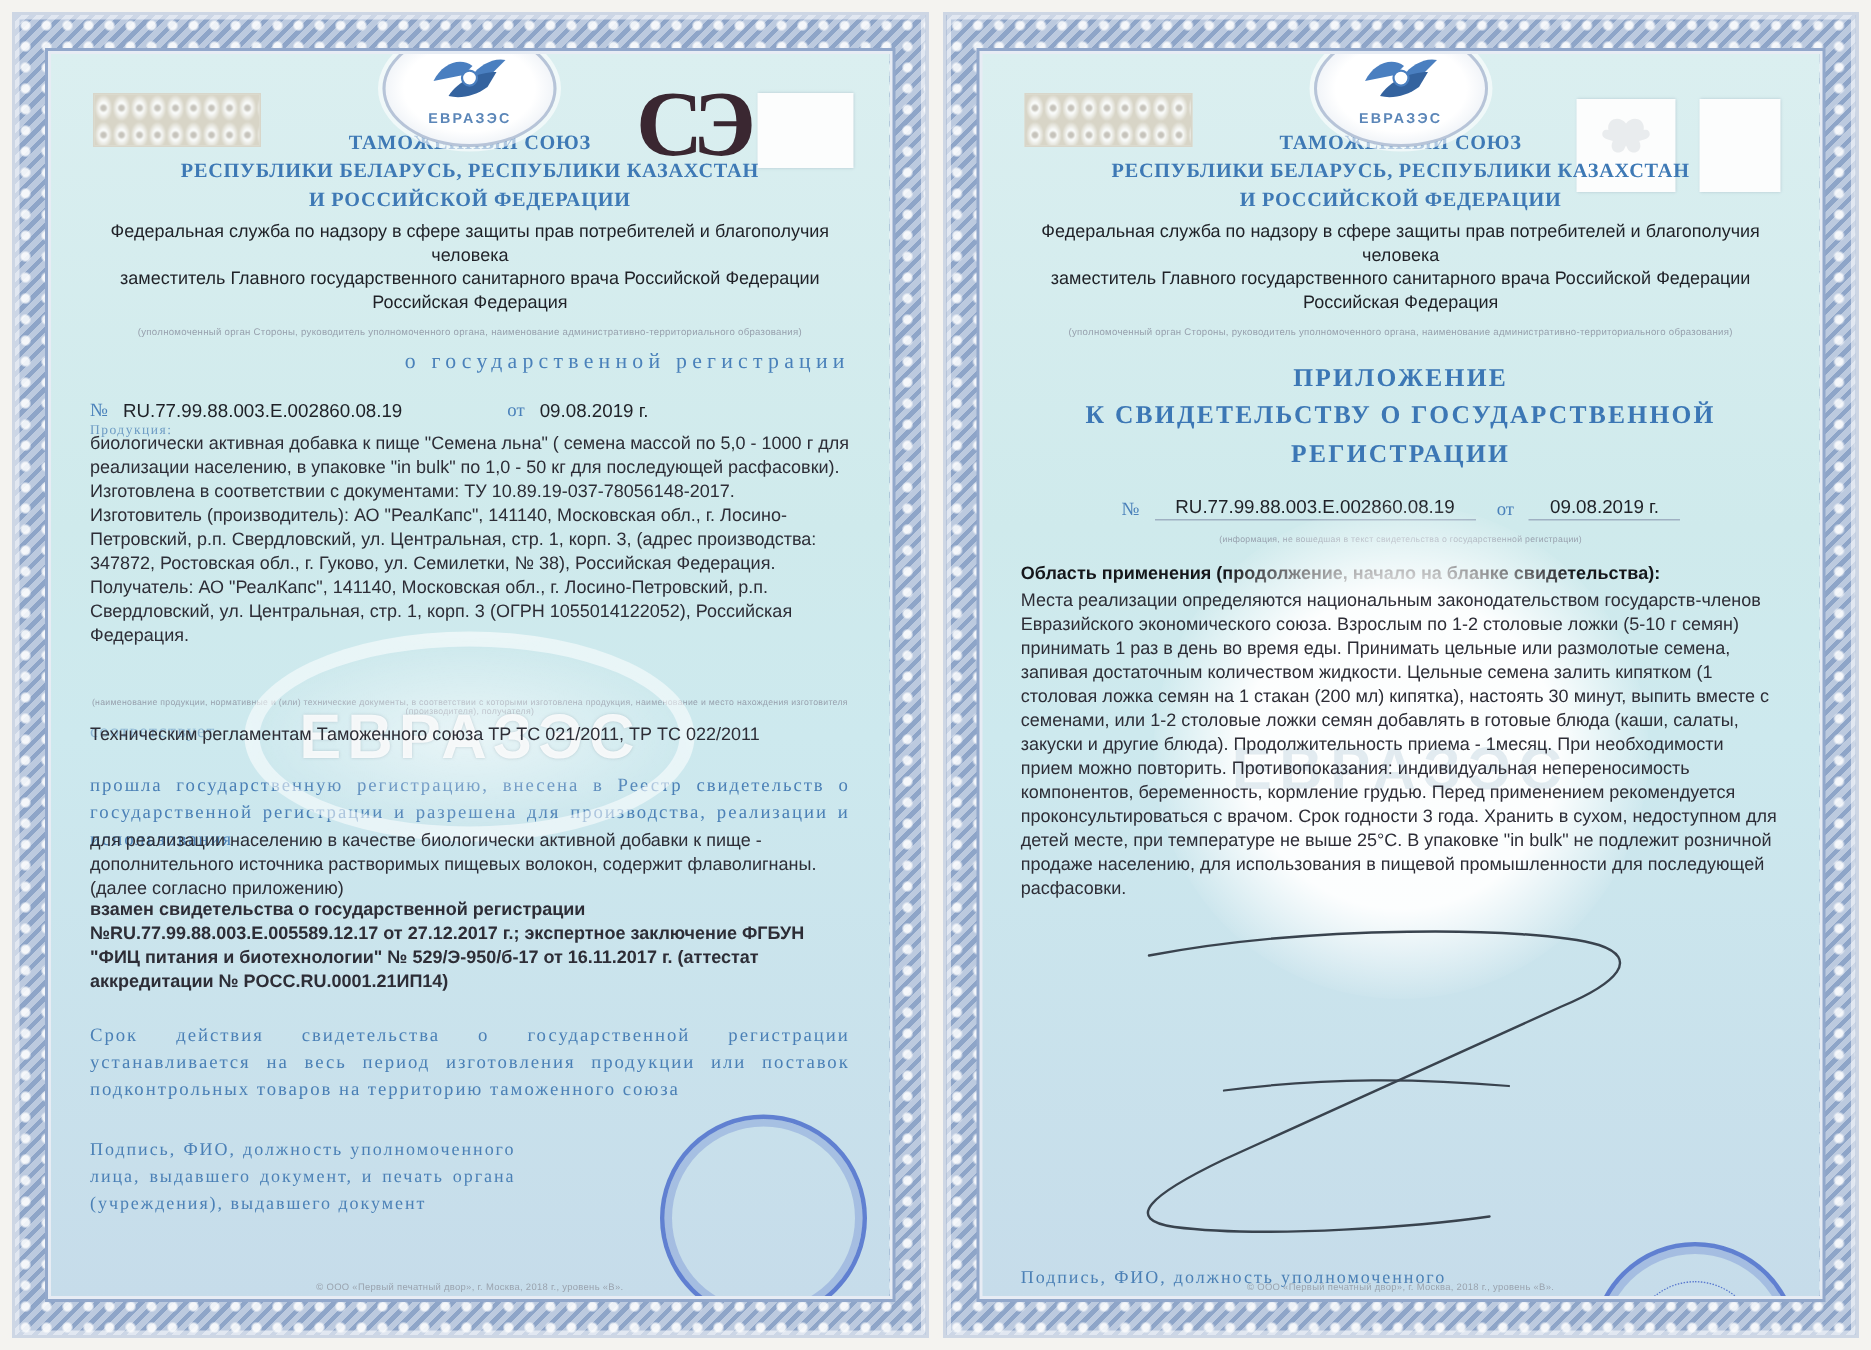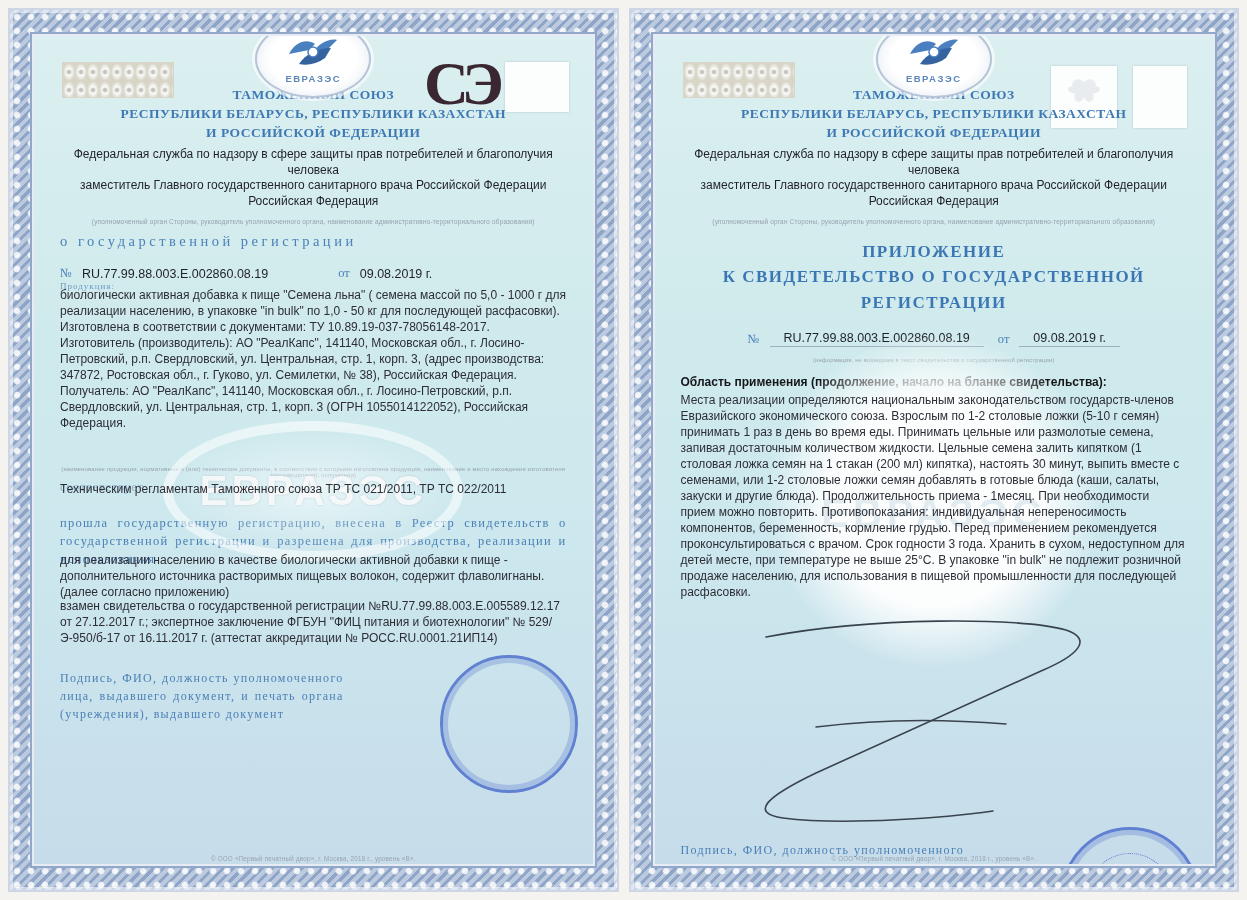--- a/index.html
+++ b/index.html
@@ -61,21 +61,21 @@
   .ghost-eagle { position:absolute; inset:0; display:flex; align-items:center; justify-content:center; opacity:.12; }
 
   
   .org { text-align:center; font-family:"Liberation Serif",serif; font-weight:bold;
          color:#3e79b5; font-size:13.5px; line-height:1.4; letter-spacing:.5px; }
   .agency { text-align:center; color:#1f2127; font-size:12px; line-height:1.32; margin-top:4px; }
   .micro { font-size:6.4px; color:#97a0ad; text-align:center; letter-spacing:.2px; margin-top:8px; }
 
   .title { text-align:center; font-family:"Liberation Serif",serif; font-weight:bold;
            color:#3c77b5; font-size:21px; letter-spacing:3px; margin-top:16px; }
-  .subtitle { text-align:left; font-family:"Liberation Serif",serif;
+  .subtitle { text-align:right; font-family:"Liberation Serif",serif;
               color:#4a81ba; font-size:14.5px; letter-spacing:3.5px; margin-top:8px; }
   .title-sm { text-align:center; font-family:"Liberation Serif",serif; font-weight:bold;
               color:#3c77b5; font-size:17px; letter-spacing:1.5px; line-height:1.5; margin-top:14px; }
 
   .numrow { display:flex; align-items:flex-end; margin-top:16px; font-size:12.5px; }
   .numrow .lbl { font-family:"Liberation Serif",serif; color:#4a81ba; margin-right:10px; }
   .numrow .val { color:#1f2127; }
   .numrow.u .val { border-bottom:1px solid #9fb0c2; padding:0 14px 1px; }
   .numrow .gap { flex:0 0 70px; }
   .numrow.r { justify-content:center; }
@@ -187,22 +187,23 @@
 
       <div class="micro" style="margin-top:34px; font-size:5.8px;">(наименование продукции, нормативные и (или) технические документы, в соответствии с которыми изготовлена продукция, наименование и место нахождения изготовителя (производителя), получателя)</div>
       <div style="position:relative; margin-top:2px;">
         <span class="ppsmall" style="position:absolute; top:0; left:0; font-size:12px; opacity:.5;">соответствует</span>
         <p class="typed" style="padding-top:2px;">Техническим регламентам Таможенного союза ТР ТС 021/2011, ТР ТС 022/2011</p>
       </div>
 
       <p class="pp" style="margin-top:16px;">прошла государственную регистрацию, внесена в Реестр свидетельств о государственной регистрации и разрешена для производства, реализации и использования</p>
       <p class="typed overlap-up">для реализации населению в качестве биологически активной добавки к пище - дополнительного источника растворимых пищевых волокон, содержит флаволигнаны. (далее согласно приложению)</p>
 
-      <p class="typed" style="margin-top:-2px;">взамен свидетельства о государственной регистрации №RU.77.99.88.003.Е.005589.12.17 от 27.12.2017 г.; экспертное заключение ФГБУН "ФИЦ питания и биотехнологии" № 529/Э-950/б-17 от 16.11.2017 г. (аттестат аккредитации № РОСС.RU.0001.21ИП14)</p>
-
+      <p class="typed" style="margin-top:-2px;font-weight:bold;">взамен свидетельства о государственной регистрации №RU.77.99.88.003.Е.005589.12.17 от 27.12.2017 г.; экспертное заключение ФГБУН "ФИЦ питания и биотехнологии" № 529/Э-950/б-17 от 16.11.2017 г. (аттестат аккредитации № РОСС.RU.0001.21ИП14)</p>
+
+      <p class="pp" style="margin-top:18px;">Срок действия свидетельства о государственной регистрации устанавливается на весь период изготовления продукции или поставок подконтрольных товаров на территорию таможенного союза</p>
 
       <div class="signrow">
         <p class="pp">Подпись, ФИО, должность уполномоченного лица, выдавшего документ, и печать органа (учреждения), выдавшего документ</p>
         <div class="signzone">
 
           <div class="stamp">
             
           </div>
 
         </div>
@@ -249,21 +250,21 @@
       </div>
       <div class="agency">
         <div>Федеральная служба по надзору в сфере защиты прав потребителей и благополучия человека</div>
         <div>заместитель Главного государственного санитарного врача Российской Федерации</div>
         <div>Российская Федерация</div>
       </div>
       <div class="micro">(уполномоченный орган Стороны, руководитель уполномоченного органа, наименование административно-территориального образования)</div>
 
       <div class="title-sm">
         <div>ПРИЛОЖЕНИЕ</div>
-        <div>К СВИДЕТЕЛЬСТВО О ГОСУДАРСТВЕННОЙ РЕГИСТРАЦИИ</div>
+        <div>К СВИДЕТЕЛЬСТВУ О ГОСУДАРСТВЕННОЙ РЕГИСТРАЦИИ</div>
       </div>
 
       <div class="numrow u r">
         <span class="lbl">№</span>
         <span class="val">RU.77.99.88.003.Е.002860.08.19</span>
         <span style="flex:0 0 14px;"></span>
         <span class="lbl">от</span>
         <span class="val">09.08.2019 г.</span>
       </div>
       <div class="micro" style="margin-top:10px; font-size:5.8px;">(информация, не вошедшая в текст свидетельства о государственной регистрации)</div>

